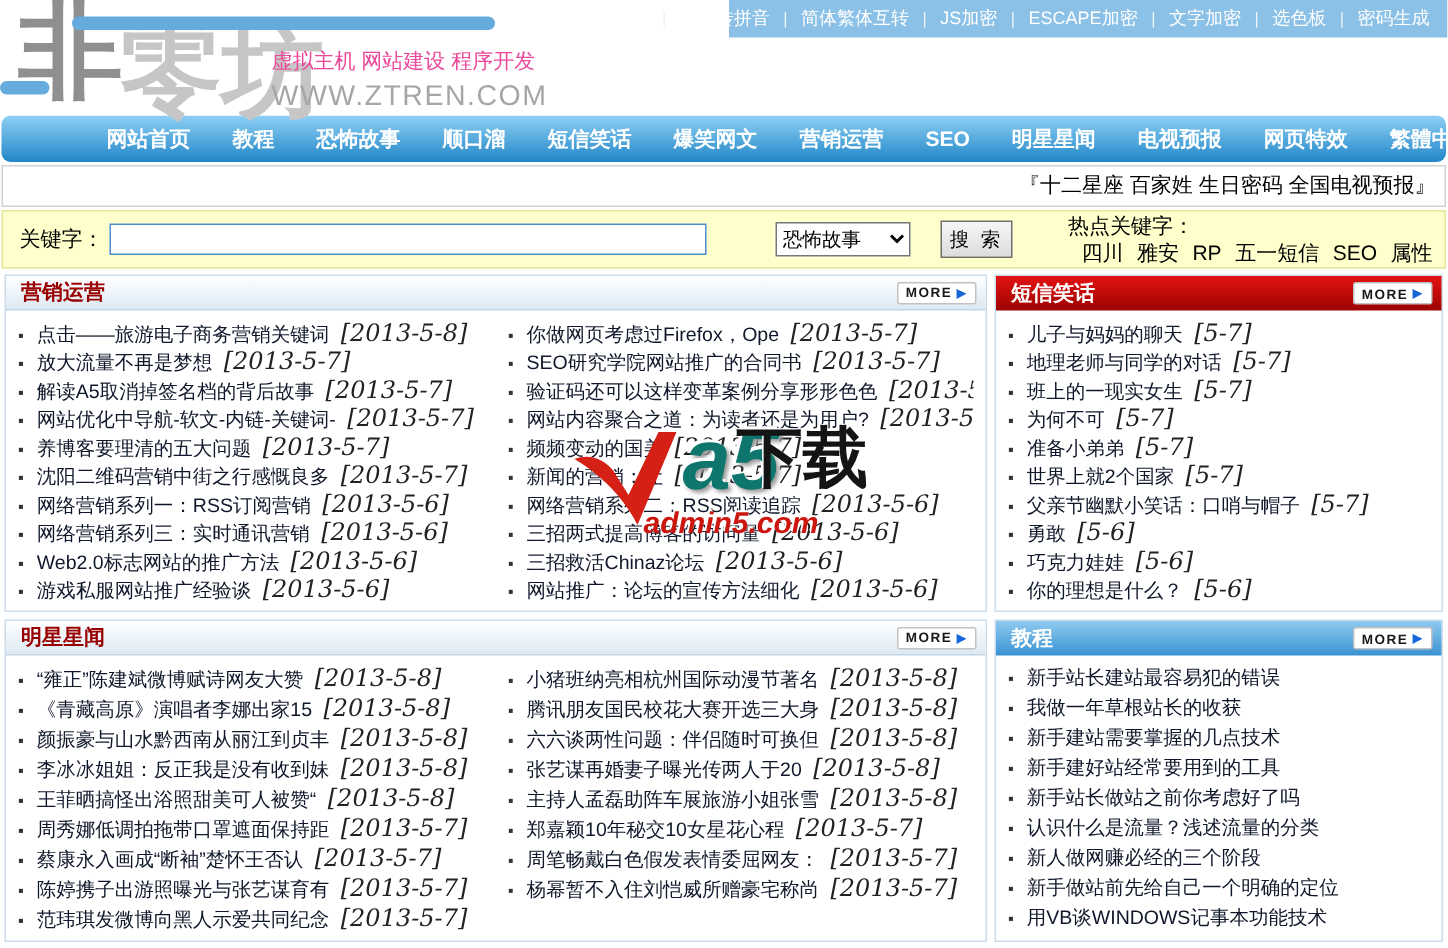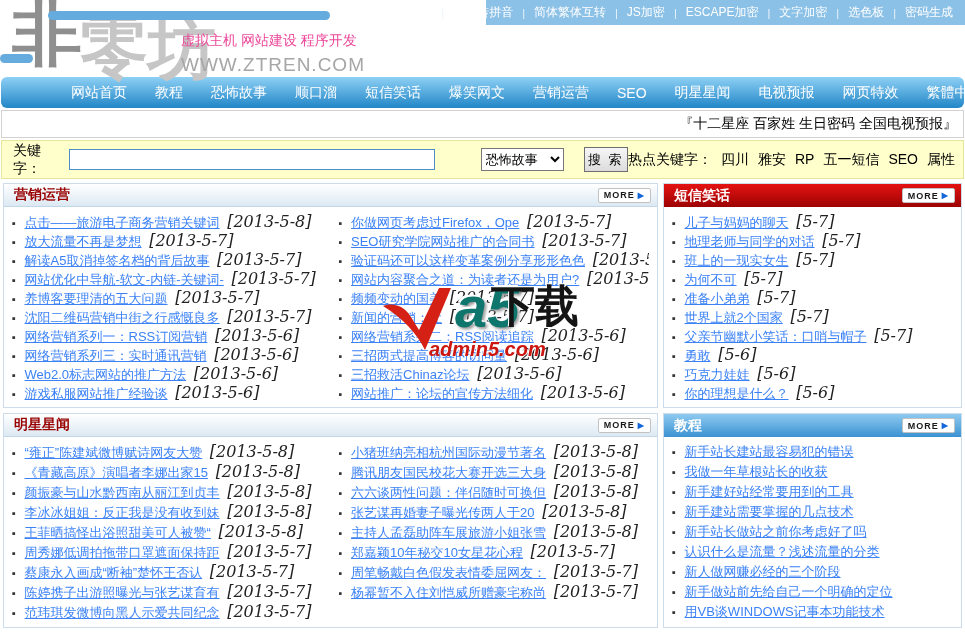--- a/index.html
+++ b/index.html
@@ -24,38 +24,38 @@
   .topbar ul { display:flex; align-items:center; }
   .topbar li { display:flex; align-items:center; }
   .topbar a { color:#fff; font-size:12px; white-space:nowrap; }
   .topbar li + li::before { content:"|"; color:#eaf4fb; margin:0 9px; font-size:11px; }
 
   
   .nav { height:31px; margin:0 1px; border-radius:6px;
          background:linear-gradient(#8ed0f5, #2186c7);
          display:flex; align-items:center; }
   .nav ul { display:flex; align-items:center; padding-left:56px; }
-  .nav a { color:#fff; font-weight:normal; font-size:14px; padding:0 14px; white-space:nowrap; }
+  .nav a { color:#fff; font-weight:bold; font-size:14px; padding:0 14px; white-space:nowrap; }
 
   
   .subbar { height:28px; border:1px solid #d2d2d2; margin:2px 1px;
             display:flex; align-items:center; justify-content:flex-end; padding-right:6px; }
   .subbar a { color:#000; font-size:14px; }
 
   
   .searchbar { height:39px; background:#ffffcc; border:1px solid #e6e69a; margin:0 1px;
                display:flex; align-items:center; font-size:14px; color:#000; }
   .kw-label { margin-left:11px; }
   .kw-input { width:398px; height:21px; border:1px solid #4c8fc7; margin-left:4px; background:#fff; }
   .kw-select { margin-left:46px; width:90px; height:23px; font-size:13px;
                border:1px solid #777; background:#fff; font-family:inherit; }
   .kw-btn { margin-left:20px; width:48px; height:25px; font-size:13px; letter-spacing:2px;
             background:linear-gradient(#f6f6f6,#dcdcdc); border:1px solid #6e6e6e; color:#000;
             font-family:inherit; cursor:pointer; }
-  .hot { margin-left:auto; margin-right:8px; display:flex; white-space:nowrap; }
+  .hot { margin-left:auto; margin-right:8px; display:flex; white-space:nowrap;flex-direction:column; }
   .hot ul { display:flex; }
   .hot a { color:#000; font-size:14px; margin-left:9px; }
 
   
   .main { display:flex; gap:5px; margin:4px 3px 0 3px; }
   .col-left { width:655px; }
   .col-right { flex:1; }
 
   .section { border:1px solid #ccdcea; background:#fff; margin-bottom:5px; }
   .sec-head { height:23px; display:flex; align-items:center; padding:0 6px 0 10px; }
@@ -68,21 +68,21 @@
   .more { margin-left:auto; background:#fff; border:1px solid #c2c2c2; border-radius:2px;
           height:15px; display:flex; align-items:center; padding:0 5px;
           font-size:9px; font-weight:bold; color:#181818; letter-spacing:1px; }
   .more::after { content:"▶"; color:#1566d8; font-size:8px; margin-left:3px; }
 
   .cols { display:flex; }
   .cols ul { width:50%; }
   ul.list { padding:5px 8px 5px 8px; }
   .list li { height:19px; line-height:19px; white-space:nowrap; overflow:hidden; font-size:13px; }
   .list li::before { content:"▪"; color:#333; font-size:11px; margin-right:5px; }
-  .lnk { color:#3b82f6;text-decoration:underline; }
+  .lnk { color:#0f172a; }
   .dt { font-style:italic; font-size:16px; color:#222; margin-left:4px;
         font-family:"DejaVu Serif", serif; }
   ul.tall li { height:20px; line-height:20px; }
 
   
   .watermark { position:absolute; left:381px; top:280px; width:200px; height:80px; z-index:5; pointer-events:none; }
   .wm-swoosh { position:absolute; left:0; top:6px; }
   .wm-a5 { position:absolute; left:26px; top:-2px; font-style:italic; font-weight:bold; font-size:58px; line-height:1;
            color:#0f766e; text-shadow:-2px -2px 0 #fff, 2px 2px 3px #999;margin-left:48px; }
   .wm-dl { position:absolute; left:110px; top:4px; font-weight:bold; font-size:44px; line-height:1; color:#141414;
@@ -528,26 +528,26 @@
               <a class="lnk">新手站长建站最容易犯的错误</a>
               
             </li>
 
             <li>
               <a class="lnk">我做一年草根站长的收获</a>
               
             </li>
 
             <li>
+              <a class="lnk">新手建站需要掌握的几点技术</a>
+              
+            </li>
+
+            <li>
               <a class="lnk">新手建好站经常要用到的工具</a>
-              
-            </li>
-
-            <li>
-              <a class="lnk">新手建站需要掌握的几点技术</a>
               
             </li>
 
             <li>
               <a class="lnk">新手站长做站之前你考虑好了吗</a>
               
             </li>
 
             <li>
               <a class="lnk">认识什么是流量？浅述流量的分类</a>

